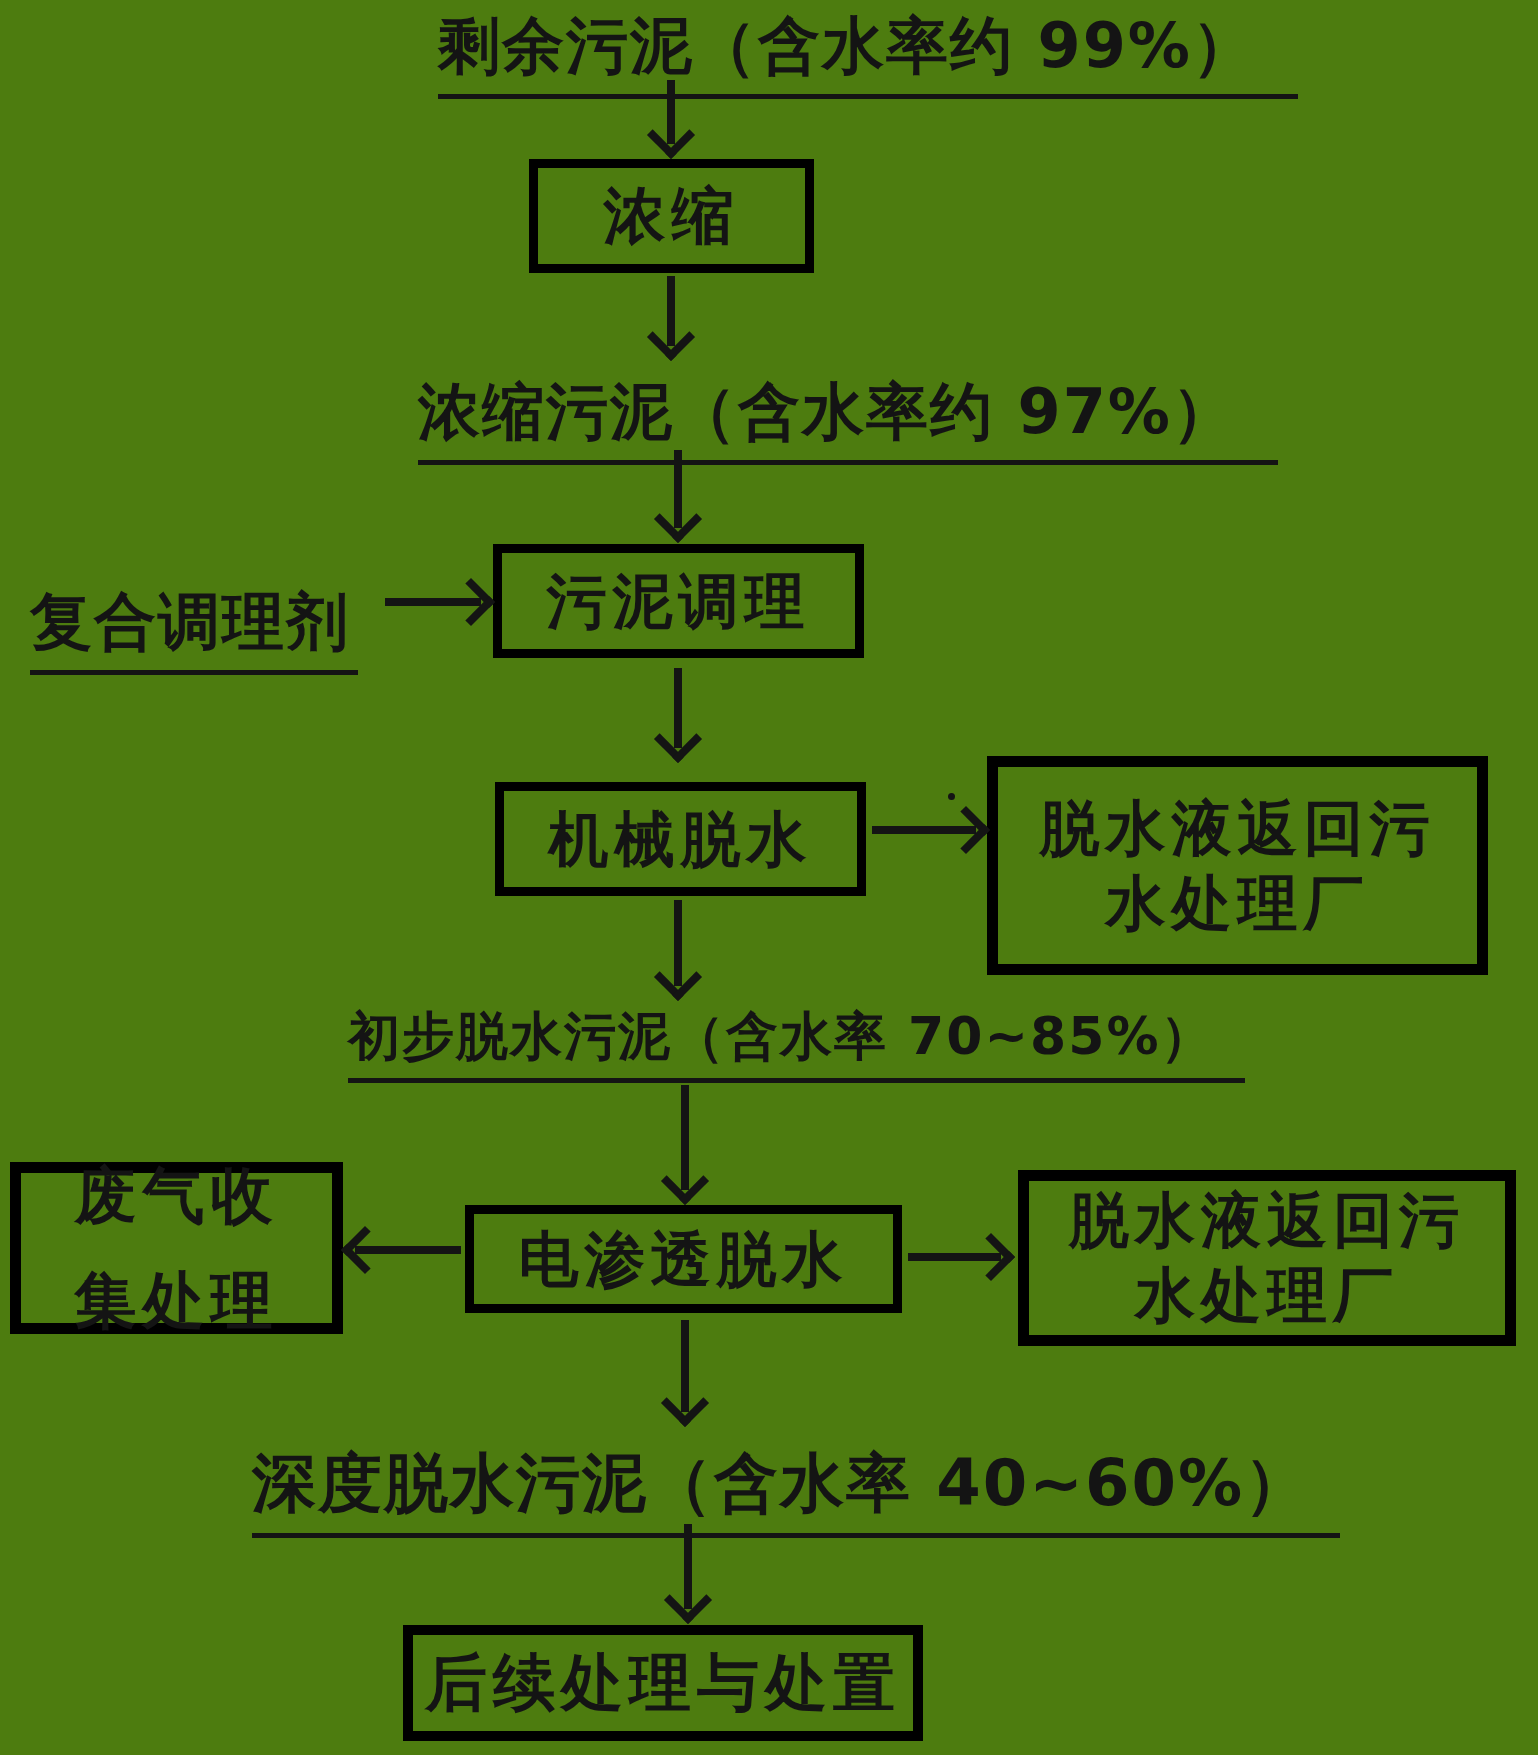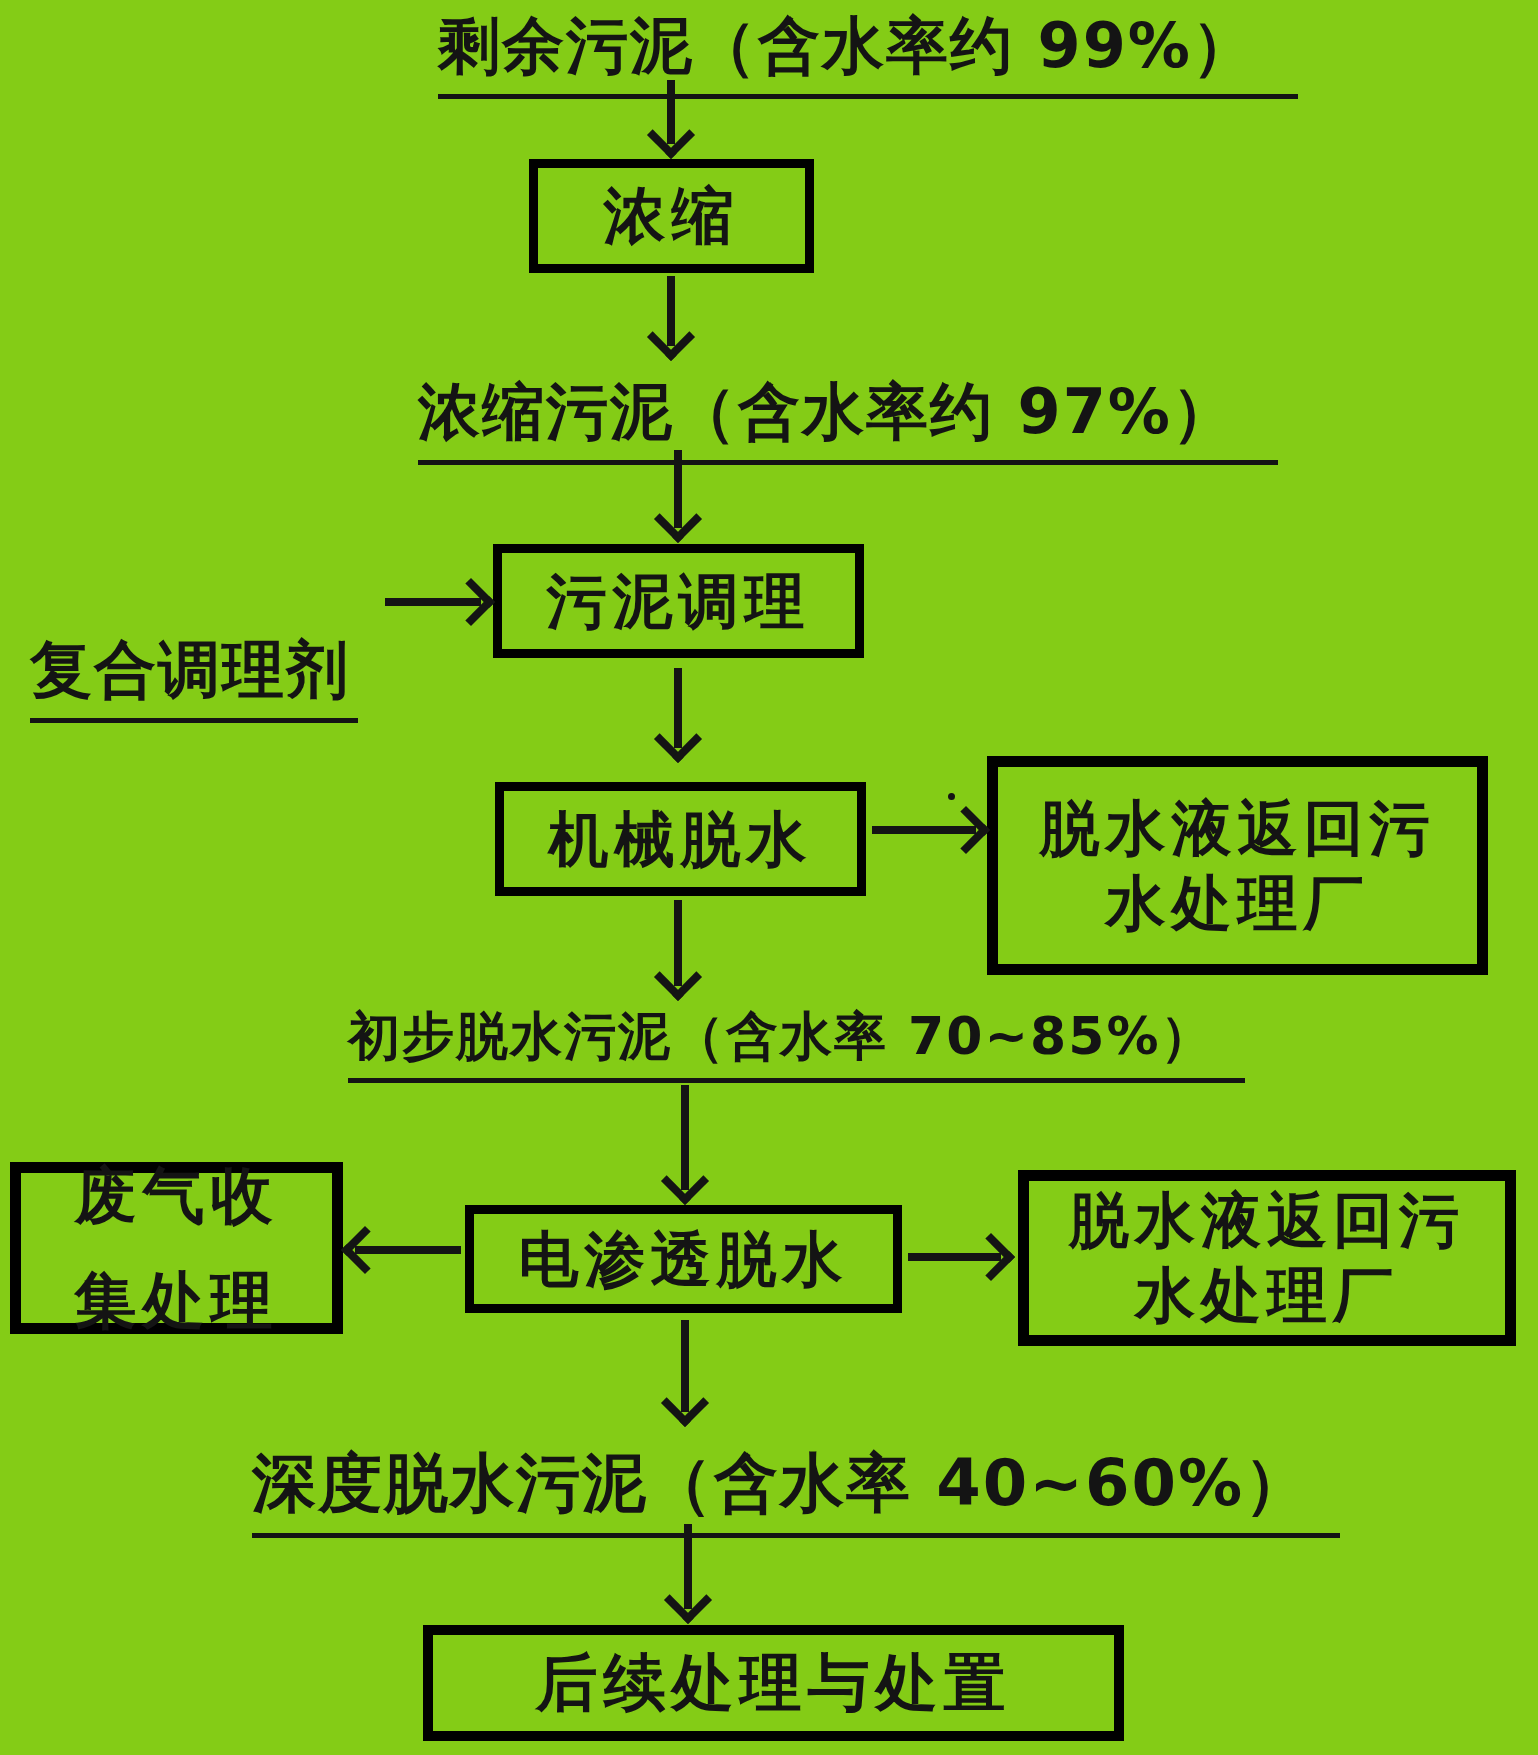--- a/index.html
+++ b/index.html
@@ -1,20 +1,20 @@
 <!DOCTYPE html>
 <html><head>
 <meta charset="utf-8">
 <style>
   html,body{margin:0;padding:0;background:#ffffff;}
   #canvas{
     position:relative;
     width:1538px;
     height:1755px;
-    background:#84cc16;
+    background:#4d7c0f;
     font-family:"DejaVu Sans",sans-serif;
     font-weight:bold;
     color:#141414;
     overflow:hidden;
   }
 
   
   .box{
     position:absolute;
     box-sizing:border-box;
@@ -83,21 +83,21 @@
 
   <div class="lbl" style="left:438px;top:4px;font-size:62px;">
     <span class="ul" style="padding-right:42px;">剩余污泥（含水率约 99%）</span>
   </div>
 
   <div class="lbl" style="left:418px;top:370px;font-size:62px;">
     <span class="ul" style="padding-right:42px;">浓缩污泥（含水率约 97%）</span>
   </div>
 
   <div class="lbl" style="left:30px;top:580px;font-size:62px;">
-    <span class="ul" style="padding-right:8px;margin-top:48px;">复合调理剂</span>
+    <span class="ul" style="padding-right:8px;">复合调理剂</span>
   </div>
 
   <div class="lbl" style="left:348px;top:1002px;font-size:52px;">
     <span class="ul" style="padding-right:30px;">初步脱水污泥（含水率 70~85%）</span>
   </div>
 
   <div class="lbl" style="left:252px;top:1440px;font-size:64px;">
     <span class="ul" style="padding-right:30px;">深度脱水污泥（含水率 40~60%）</span>
   </div>
 
@@ -125,21 +125,21 @@
   <div class="box thick" style="left:10px;top:1162px;width:333px;height:172px;font-size:62px;gap:28px;">
     <span>废气收</span>
     <span>集处理</span>
   </div>
 
   <div class="box thick" style="left:1018px;top:1170px;width:498px;height:176px;font-size:60px;">
     <span>脱水液返回污</span>
     <span>水处理厂</span>
   </div>
 
-  <div class="box" style="left:423px;top:1625px;width:701px;height:116px;font-size:62px;border-width:10px;">
+  <div class="box" style="left:403px;top:1625px;width:520px;height:116px;font-size:62px;border-width:10px;">
     <span>后续处理与处置</span>
   </div>
 
   <div class="arr-v" style="left:649px;top:80px;height:76px;">
     <div class="stem"></div>
       <div class="chev"></div>
   </div>
   <div class="arr-v" style="left:649px;top:276px;height:82px;">
     <div class="stem"></div>
       <div class="chev"></div>

